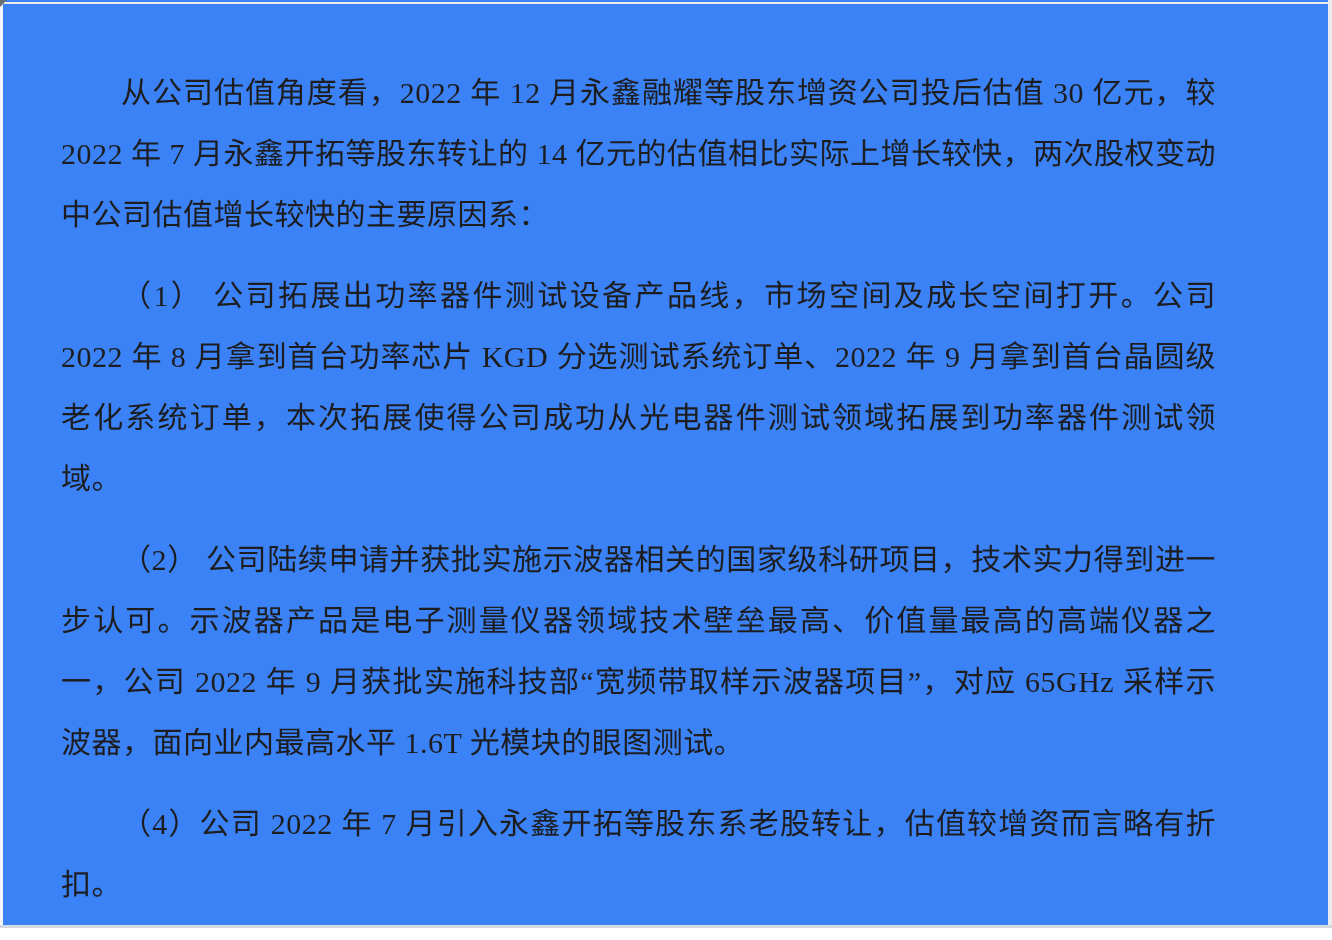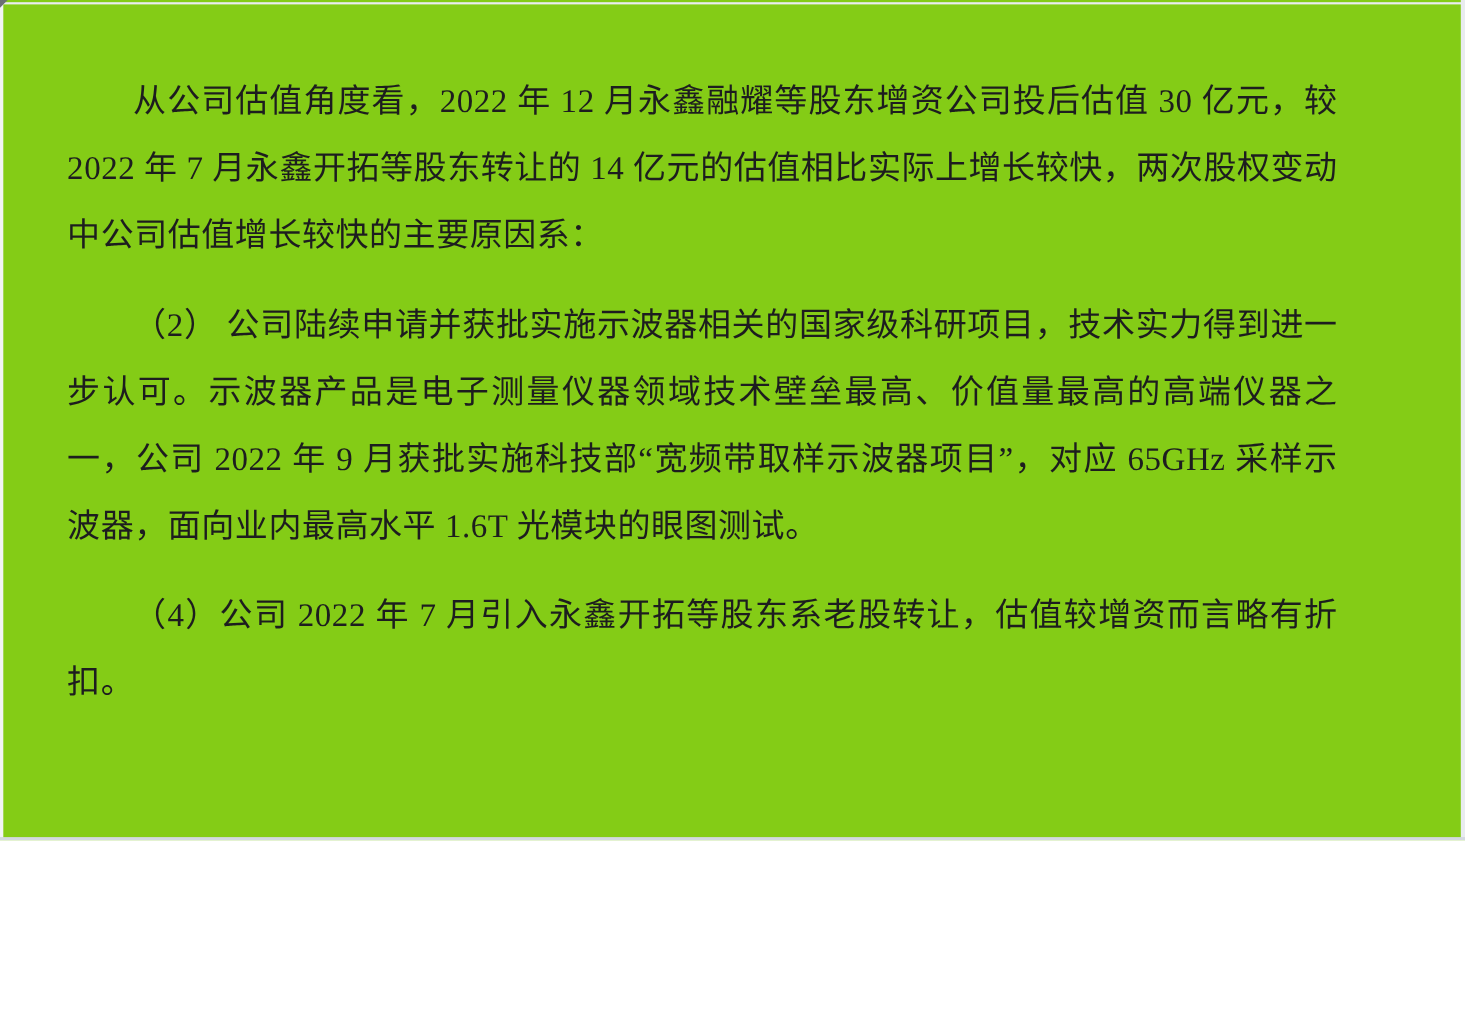--- a/index.html
+++ b/index.html
@@ -3,22 +3,22 @@
 <meta charset="utf-8">
 <style>
   html, body {
     margin: 0;
     padding: 0;
     background: #ffffff;
   }
   .page {
     position: relative;
     width: 1332px;
-    height: 764px;
-    background: #84cc16;
+    height: 928px;
+    background: #3b82f6;
     overflow: hidden;
     font-family: "Liberation Serif", "DejaVu Serif", serif;
   }
   
   .edge-top {
     position: absolute; top: 2px; left: 0; right: 0; height: 2px;
     background: #eaedf0;
   }
   .edge-left {
     position: absolute; top: 0; left: 0; bottom: 0; width: 3px;
@@ -59,16 +59,17 @@
 
 <div class="page">
   <div class="edge-top"></div>
   <div class="edge-left"></div>
   <div class="edge-right"></div>
   <div class="edge-bottom"></div>
   <div class="corner-mark"></div>
 
   <div class="content">
     <p>从公司估值角度看，2022 年 12 月永鑫融耀等股东增资公司投后估值 30 亿元，较 2022 年 7 月永鑫开拓等股东转让的 14 亿元的估值相比实际上增长较快，两次股权变动中公司估值增长较快的主要原因系：</p>
+    <p>（1） 公司拓展出功率器件测试设备产品线，市场空间及成长空间打开。公司 2022 年 8 月拿到首台功率芯片 KGD 分选测试系统订单、2022 年 9 月拿到首台晶圆级老化系统订单，本次拓展使得公司成功从光电器件测试领域拓展到功率器件测试领域。</p>
     <p>（2） 公司陆续申请并获批实施示波器相关的国家级科研项目，技术实力得到进一步认可。示波器产品是电子测量仪器领域技术壁垒最高、价值量最高的高端仪器之一，公司 2022 年 9 月获批实施科技部“宽频带取样示波器项目”，对应 65GHz 采样示波器，面向业内最高水平 1.6T 光模块的眼图测试。</p>
     <p>（4）公司 2022 年 7 月引入永鑫开拓等股东系老股转让，估值较增资而言略有折扣。</p>
   </div>
 </div>
 
 </body></html>

